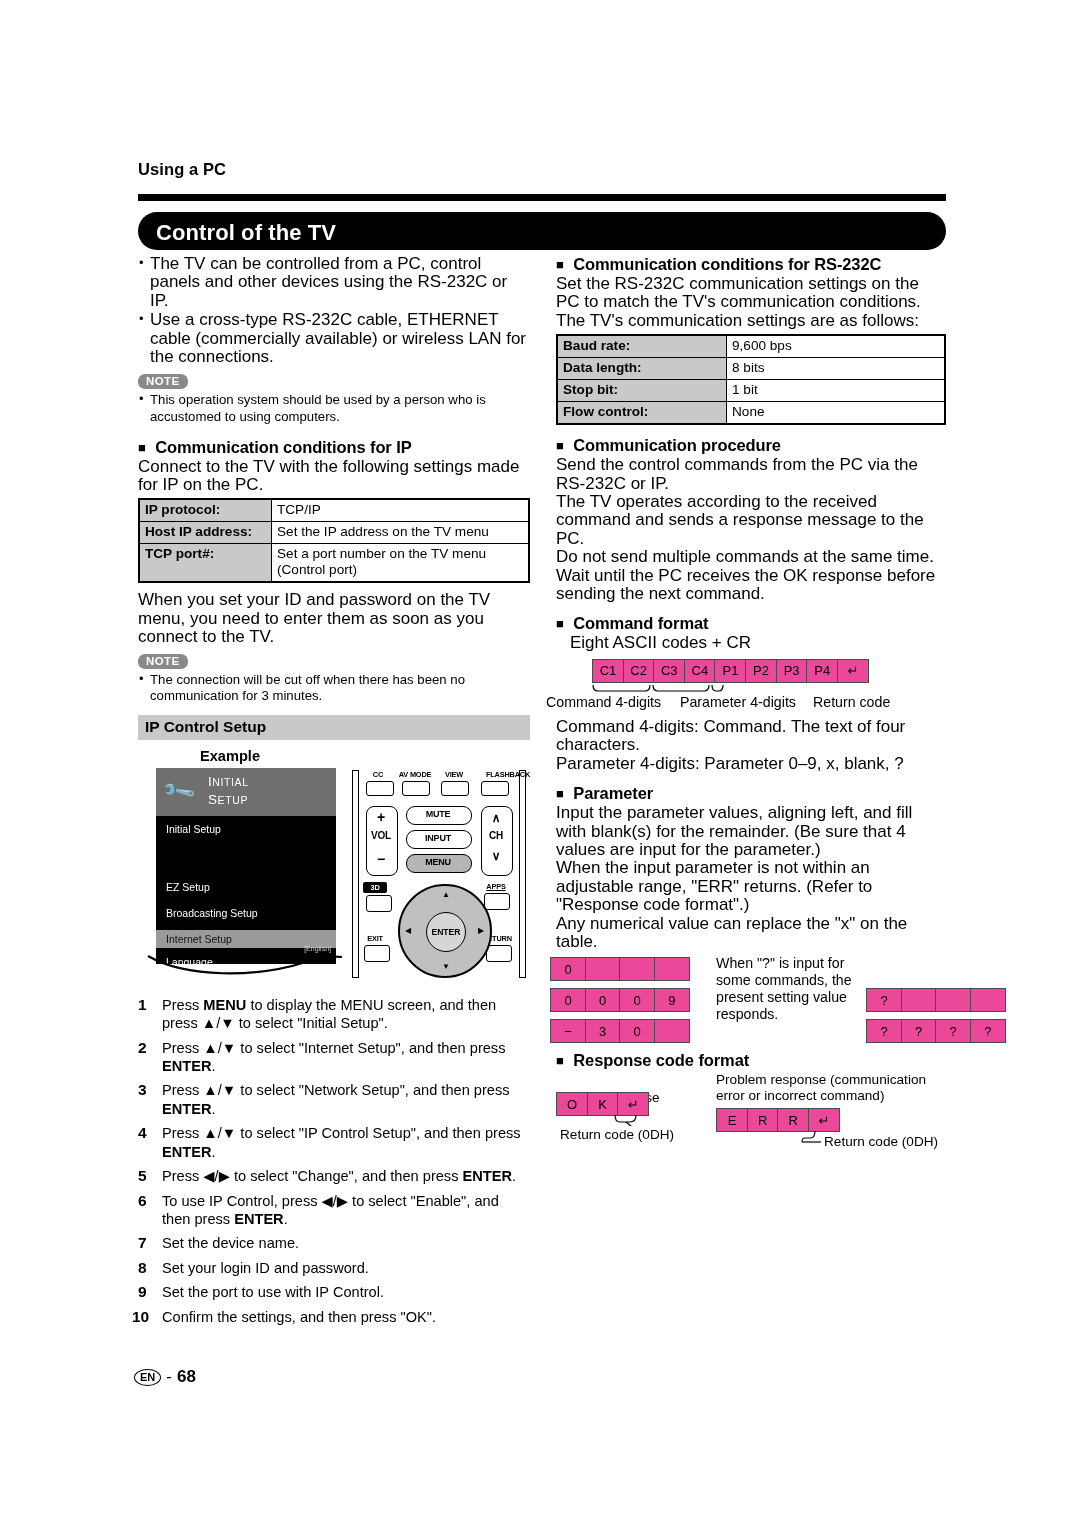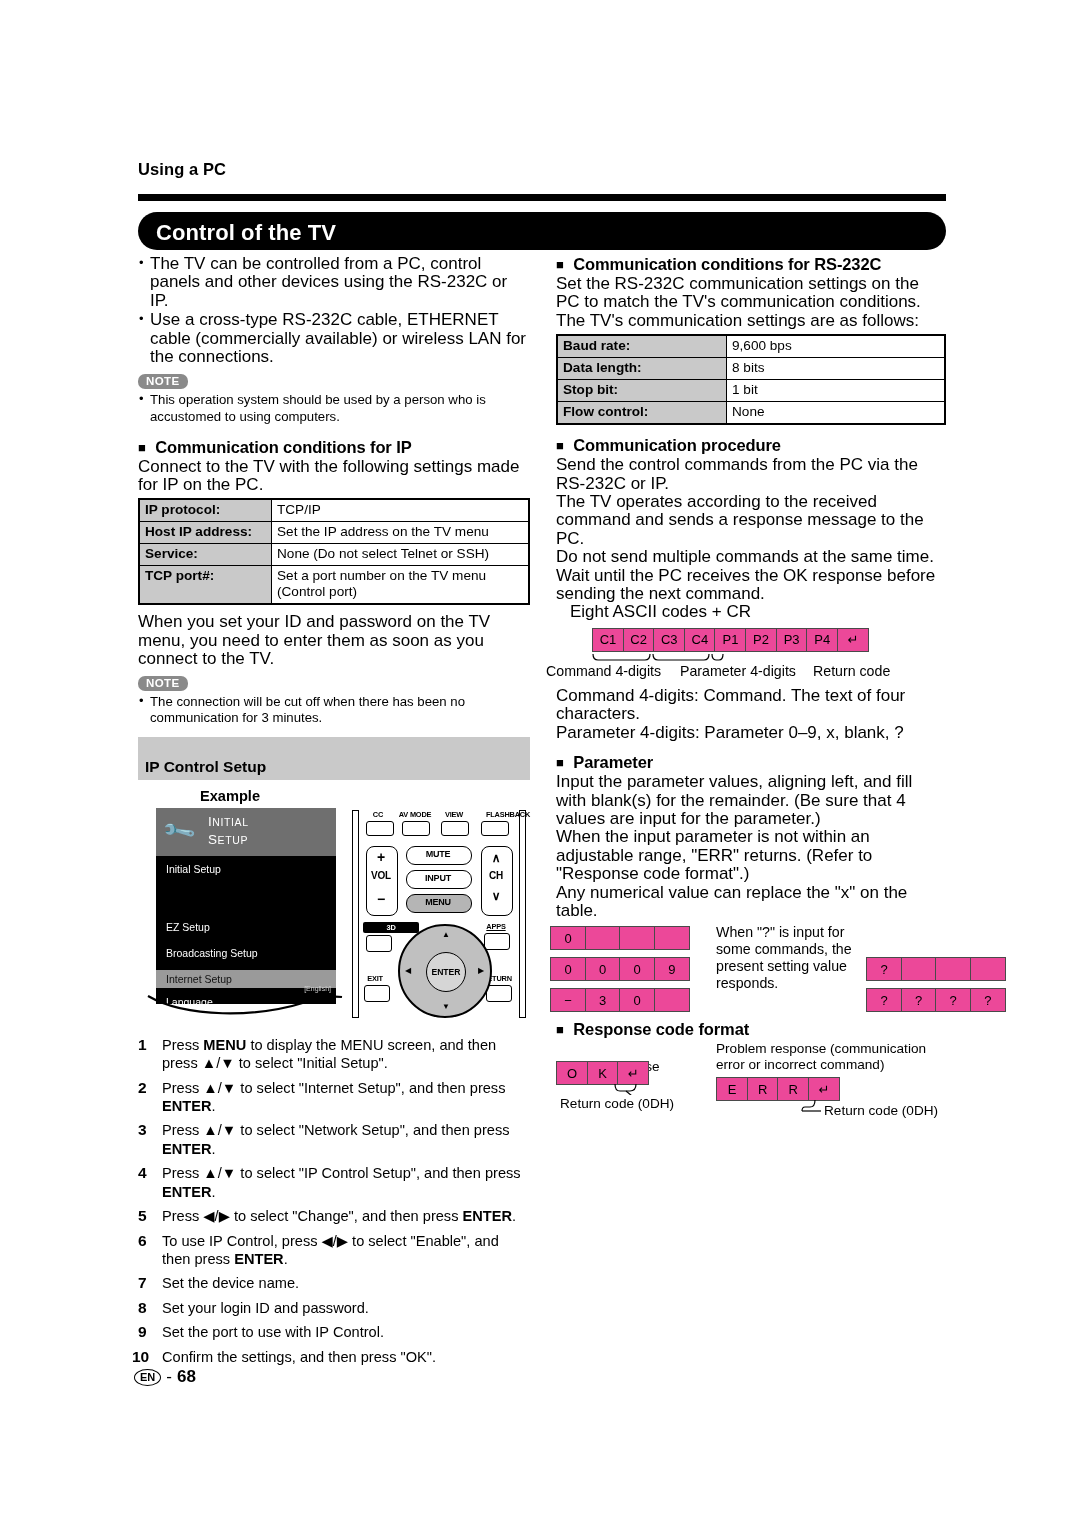--- a/index.html
+++ b/index.html
@@ -85,21 +85,21 @@
   }
   table.spec td.k {
     background: #c9c9c9; font-weight: bold; white-space: nowrap;
   }
   table.spec.ip td.k { width: 121px; }
   table.spec.rs td.k { width: 158px; }
 
   
   .sub-bar {
     background: #c9c9c9; font-size: 15.5px; font-weight: bold;
-    padding: 21px 7px 4px 7px; margin-top: 10px;
+    padding: 3px 7px 4px 7px; margin-top: 10px;
   }
   .example-lbl {
     font-size: 14.6px; font-weight: bold; margin: 8px 0 4px 62px;
   }
 
   .illus { position: relative; height: 218px; margin-top: 2px; }
 
   
   .tv {
     position: absolute; left: 18px; top: 0;
@@ -232,24 +232,20 @@
 
     <table class="spec ip">
       <tbody>
           <tr>
         <td class="k">IP protocol:</td>
         <td>TCP/IP</td>
       </tr>
       <tr>
         <td class="k">Host IP address:</td>
         <td>Set the IP address on the TV menu</td>
-      </tr>
-      <tr>
-        <td class="k">Service:</td>
-        <td>None (Do not select Telnet or SSH)</td>
       </tr>
       <tr>
         <td class="k">TCP port#:</td>
         <td>Set a port number on the TV menu (Control port)</td>
       </tr>
     </tbody>
       </table>
 
     <p class="p" style="margin-top:8px">When you set your ID and password on the TV menu, you need to enter them as soon as you connect to the TV.</p>
 
@@ -308,21 +304,21 @@
         <div class="lbl in" style="left:56px; top:64px; width:64px; height:17px;">INPUT</div>
 
         <div class="btn round" style="left:56px; top:88px; width:64px; height:17px; background:#b5b5b5;"></div>
         <div class="lbl in" style="left:56px; top:88px; width:64px; height:17px;">MENU</div>
 
         <div class="btn" style="left:131px; top:40px; width:30px; height:68px; border-radius:8px;"></div>
         <div class="lbl in" style="left:131px; top:44px; width:30px; height:16px; font-size:12px;">∧</div>
         <div class="lbl in" style="left:131px; top:62px; width:30px; height:16px; font-size:10px;">CH</div>
         <div class="lbl in" style="left:131px; top:82px; width:30px; height:16px; font-size:12px;">∨</div>
 
-        <div class="lbl" style="left:13px; top:116px; width:24px; background:#000; color:#fff; padding:1px 16px; border-radius:2px;">3D</div>
+        <div class="lbl" style="left:13px; top:116px; width:24px; background:#000; color:#fff; padding:1px 0; border-radius:2px;">3D</div>
         <div class="btn" style="left:16px; top:129px; width:24px; height:15px;"></div>
 
         <div class="lbl" style="left:128px; top:116px; width:36px;text-decoration:underline;">APPS</div>
         <div class="btn" style="left:134px; top:127px; width:24px; height:15px;"></div>
 
         <div class="lbl" style="left:10px; top:168px; width:30px;">EXIT</div>
         <div class="btn" style="left:14px; top:179px; width:24px; height:15px;"></div>
 
         <div class="lbl" style="left:126px; top:168px; width:42px;">RETURN</div>
         <div class="btn" style="left:136px; top:179px; width:24px; height:15px;"></div>
@@ -382,20 +378,23 @@
     </tbody>
       </table>
 
     <h3 class="sec" style="margin-top:11px">
       <span>Communication procedure</span>
     </h3>
     <p class="p" style="white-space:pre-line">Send the control commands from the PC via the RS-232C or IP.
 The TV operates according to the received command and sends a response message to the PC.
 Do not send multiple commands at the same time. Wait until the PC receives the OK response before sending the next command.</p>
 
+    <h3 class="sec" style="margin-top:11px">
+      <span>Command format</span>
+    </h3>
     <p class="p" style="margin-left:14px">Eight ASCII codes + CR</p>
 
     <div style="margin:6px 0 0 36px">
       <div class="mono-row">
         <div class="cell">C1</div>
         <div class="cell">C2</div>
         <div class="cell">C3</div>
         <div class="cell">C4</div>
         <div class="cell">P1</div>
         <div class="cell">P2</div>

